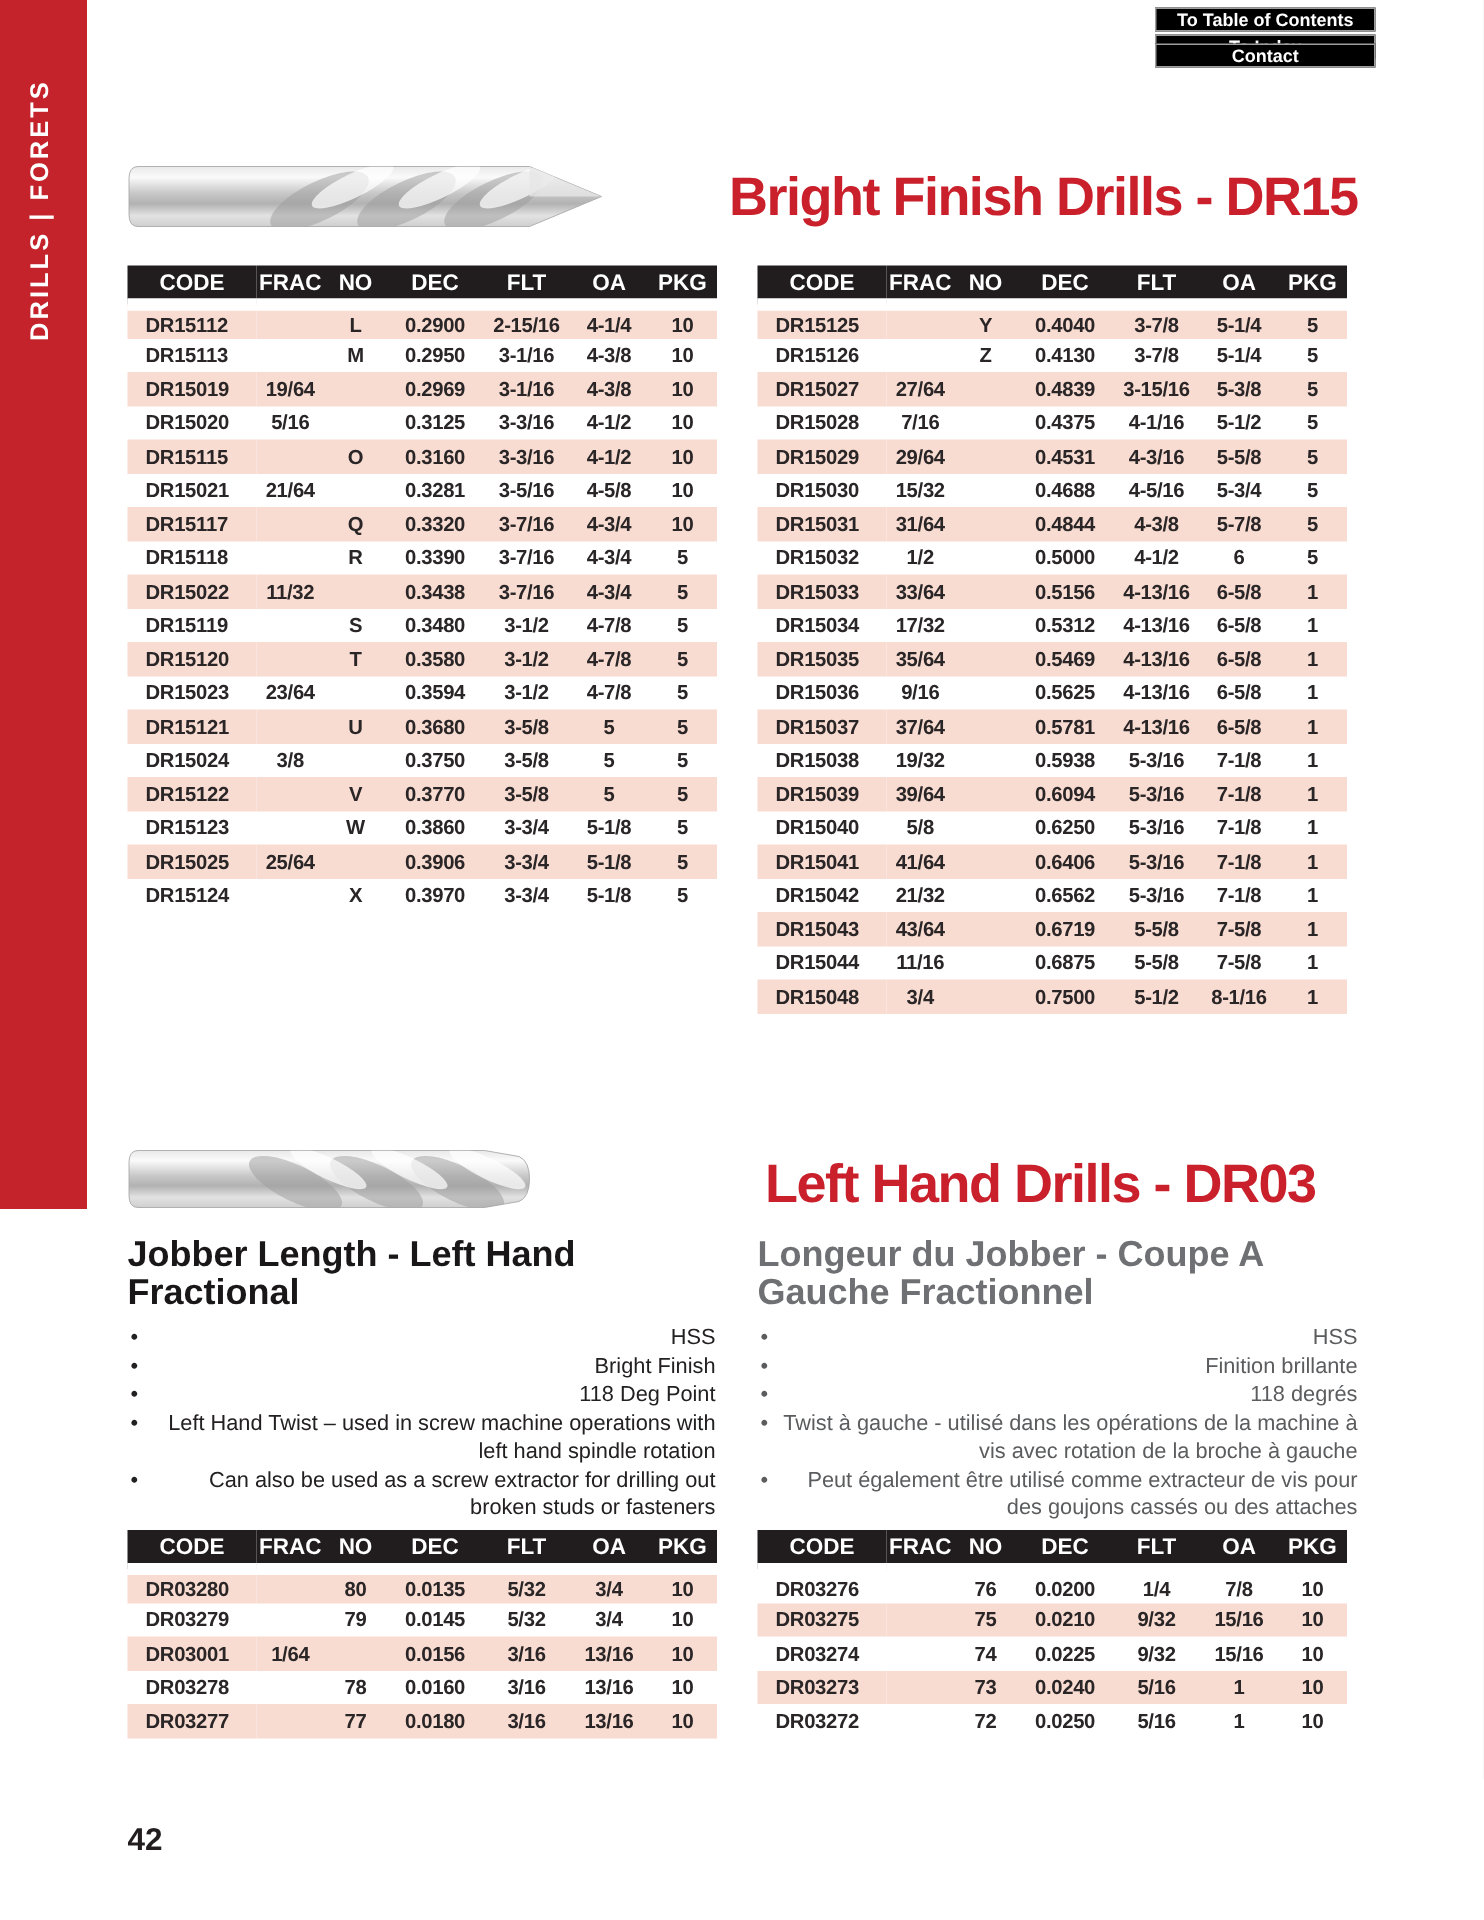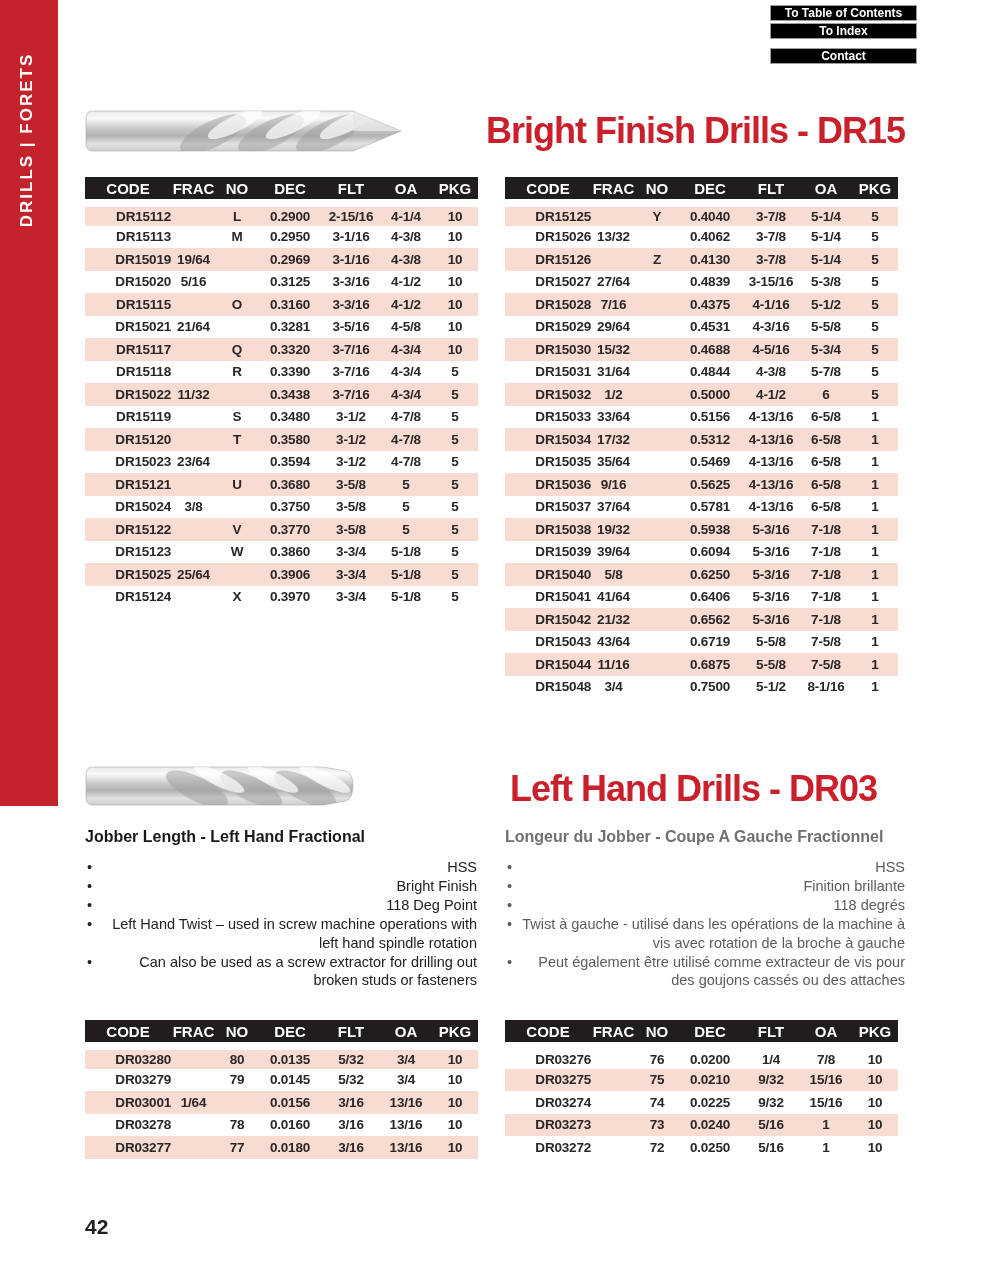--- a/index.html
+++ b/index.html
@@ -29,33 +29,33 @@
   #drill1 { left:85px; top:100px; }
   #drill2 { left:85px; top:758px; }
 
   
   .spec-table { position:absolute; width:393px; border-collapse:collapse; table-layout:fixed; }
   .spec-table th { background:var(--header_black,#211D1E); color:#fff; font-size:15px;
                    font-weight:bold; height:26px; text-align:center;
                    border-bottom:8px solid #fff; }
   .spec-table td { height:22.5px; font-size:13.5px; font-weight:bold; letter-spacing:-0.2px;
                    color:var(--text_dark,#2A2627); text-align:center; padding:0; }
-  .spec-table td:first-child { text-align:right; padding-left:12px;margin-left:16px; }
+  .spec-table td:first-child { text-align:left; padding-left:12px;margin-left:16px; }
   .shade-odd  tbody tr:nth-child(odd)  { background:var(--row_pink,#F9DCD1); }
   .shade-even tbody tr:nth-child(even) { background:var(--row_pink,#F9DCD1); }
   #tbl-dr15-left  { left:85px;  top:177px; }
   #tbl-dr15-right { left:505px; top:177px; }
   #tbl-dr03-left  { left:85px;  top:1020px; }
   #tbl-dr03-right { left:505px; top:1020px; }
 
   
   .desc-col { position:absolute; top:824px; width:392px; }
   #desc-en { left:85px; }
   #desc-fr { left:505px; width:400px; }
-  .desc-heading { font-size:16px; font-weight:bold; line-height:25px; margin-bottom:9px; }
+  .desc-heading { font-size:24px; font-weight:bold; line-height:25px; margin-bottom:9px; }
   #desc-en .desc-heading { color:#1A1718; }
   #desc-fr .desc-heading { color:var(--heading_gray,#6F7073); }
   .bullet-list { list-style:none; }
   .bullet-list li { position:relative; padding-left:17px; font-size:14.5px; line-height:18.5px;
                     margin-bottom:0.5px;text-align:right; }
   .bullet-list li::before { content:"\2022"; position:absolute; left:2px; }
   #desc-en .bullet-list li { color:#232021; }
   #desc-fr .bullet-list li { color:var(--text_gray,#5B5C5E); }
 
   
@@ -72,21 +72,21 @@
 <body>
 
 <div class="page">
 
   <div class="sidebar">
     <div class="sidebar-label">DRILLS | FORETS</div>
   </div>
 
   <div class="nav-btn" style="top:5px">To Table of Contents</div>
   <div class="nav-btn" style="top:23px">To Index</div>
-  <div class="nav-btn" style="top:48px">Contact</div>
+  <div class="nav-btn" style="top:29px">Contact</div>
 
   <svg id="drill1" class="drill-img" width="320" height="62" viewBox="0 0 320 62">
     <defs>
       <linearGradient id="metal1" x1="0" y1="0" x2="0" y2="1">
         <stop offset="0" stop-color="#e9e9e9"></stop>
           <stop offset="0.18" stop-color="#fafafa"></stop>
         <stop offset="0.45" stop-color="#c7c7c7"></stop>
           <stop offset="0.62" stop-color="#b2b2b2"></stop>
         <stop offset="0.82" stop-color="#e2e2e2"></stop>
           <stop offset="1" stop-color="#cfcfcf"></stop>
@@ -319,29 +319,20 @@
         <tr>
           <td>DR15125</td>
           <td></td>
           <td>Y</td>
           <td>0.4040</td>
           <td>3-7/8</td>
           <td>5-1/4</td>
           <td>5</td>
         </tr>
         <tr>
-          <td>DR15026</td>
-          <td>13/32</td>
-          <td></td>
-          <td>0.4062</td>
-          <td>3-7/8</td>
-          <td>5-1/4</td>
-          <td>5</td>
-        </tr>
-        <tr>
           <td>DR15126</td>
           <td></td>
           <td>Z</td>
           <td>0.4130</td>
           <td>3-7/8</td>
           <td>5-1/4</td>
           <td>5</td>
         </tr>
         <tr>
           <td>DR15027</td>

